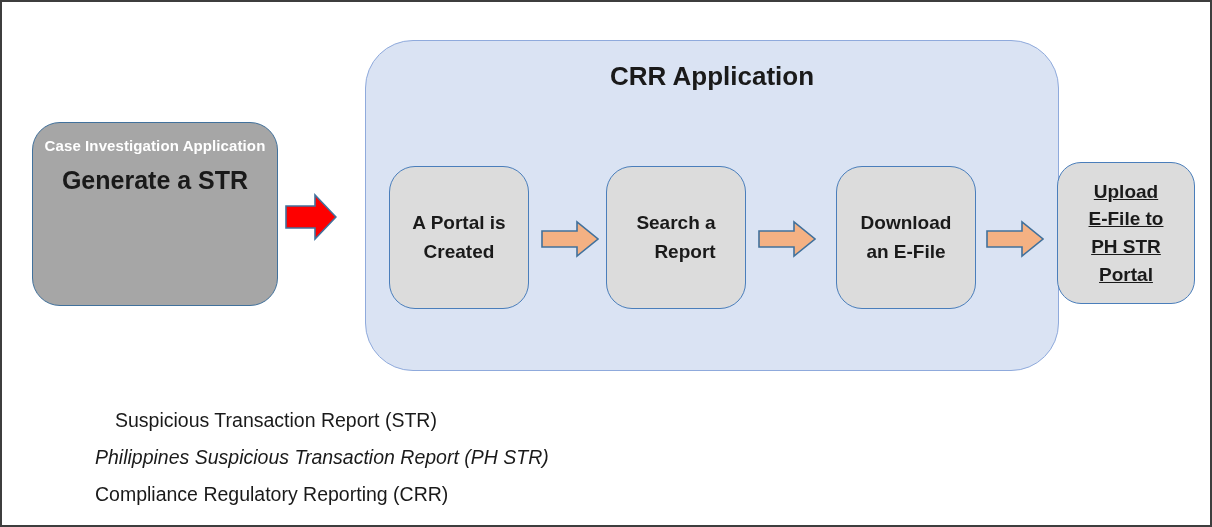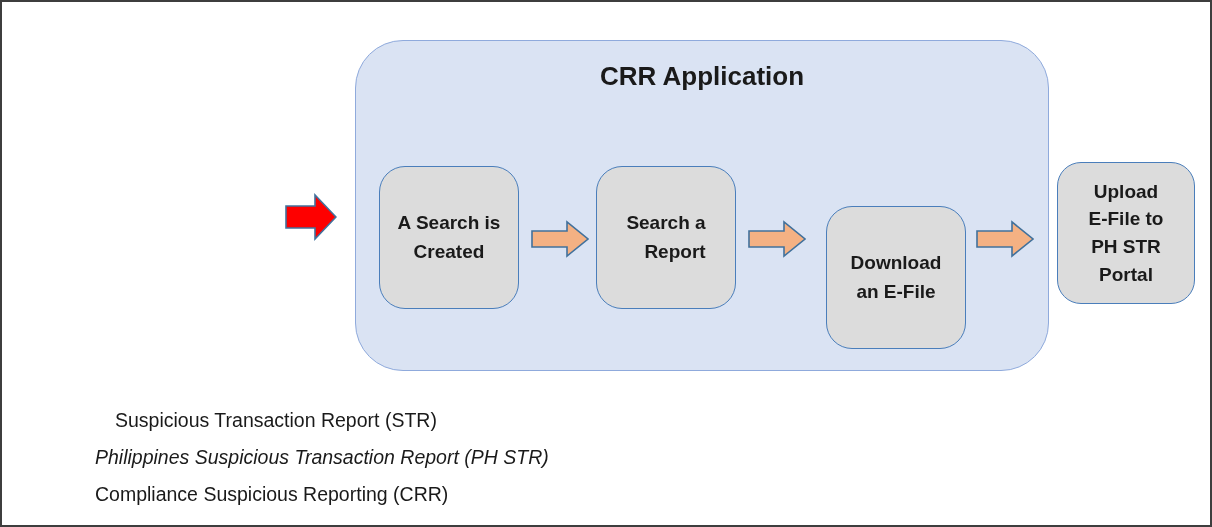--- a/index.html
+++ b/index.html
@@ -52,21 +52,21 @@
   .red-arrow polygon {
     fill: var(--arrow-red-fill);
     stroke: var(--shape-border);
     stroke-width: 1.6;
     stroke-linejoin: miter;
   }
 
   
   .crr-container {
     position: absolute;
-    left: 353px; top: 38px;
+    left: 363px; top: 38px;
     width: 694px; height: 331px;
     box-sizing: border-box;
     background: var(--container-fill);
     border: 1.5px solid var(--container-border);
     border-radius: 48px;
   }
   .crr-title {
     margin-top: 20px;
     text-align: center;
     font-size: 26px;
@@ -87,21 +87,21 @@
     justify-content: center;
     text-align: center;
     font-size: 19px;
     font-weight: bold;
     color: var(--text-dark);
     line-height: 1.5;
     white-space: pre-line;
   }
   .step-1 { left: 23px;  top: 125px; }
   .step-2 { left: 240px; top: 125px; text-align: right; }
-  .step-3 { left: 470px; top: 125px; margin-top: 40px; }
+  .step-3 { left: 470px; top: 125px; }
 
   
   .flow-arrow {
     position: absolute;
     width: 58px; height: 38px;
   }
   .flow-arrow polygon {
     fill: var(--arrow-orange-fill);
     stroke: var(--arrow-orange-border);
     stroke-width: 1.6;
@@ -122,47 +122,52 @@
     border-radius: 24px;
     display: flex;
     align-items: center;
     justify-content: center;
     text-align: center;
     font-size: 19px;
     font-weight: bold;
     color: var(--text-dark);
     line-height: 1.45;
     white-space: pre-line;
+    text-decoration: underline;
   }
 
   
   .footnote {
     position: absolute;
     font-size: 19.5px;
     color: var(--text-dark);
     white-space: nowrap;
   }
   .footnote-1 { left: 99px; top: 407px; margin-left: 14px; }
   .footnote-2 { left: 93px; top: 444px; font-style: italic; }
   .footnote-3 { left: 93px; top: 481px; }
 </style>
 </head>
 <body>
 
 <div class="stage">
 
+  <div class="source-box">
+    <div class="source-app-label">Case Investigation Application</div>
+    <div class="source-step-label">Generate a STR</div>
+  </div>
 
   <svg class="red-arrow" viewBox="0 0 52 50">
     <polygon points="1,14 30,14 30,3 51,25 30,47 30,36 1,36"></polygon>
   </svg>
 
   <div class="crr-container">
     <div class="crr-title">CRR Application</div>
 
-    <div class="step-box step-1">A Search is
+    <div class="step-box step-1">A Portal is
 Created</div>
 
     <svg class="flow-arrow flow-arrow-1" viewBox="0 0 58 38">
       <polygon points="1,11 36,11 36,2 57,19 36,36 36,27 1,27"></polygon>
     </svg>
 
     <div class="step-box step-2">Search a
 Report</div>
 
     <svg class="flow-arrow flow-arrow-2" viewBox="0 0 58 38">
@@ -177,15 +182,15 @@
     </svg>
   </div>
 
   <div class="upload-box">Upload
 E-File to
 PH STR
 Portal</div>
 
   <div class="footnote footnote-1">Suspicious Transaction Report (STR)</div>
   <div class="footnote footnote-2">Philippines Suspicious Transaction Report (PH STR)</div>
-  <div class="footnote footnote-3">Compliance Suspicious Reporting (CRR)</div>
+  <div class="footnote footnote-3">Compliance Regulatory Reporting (CRR)</div>
 
 </div>
 
 </body></html>

